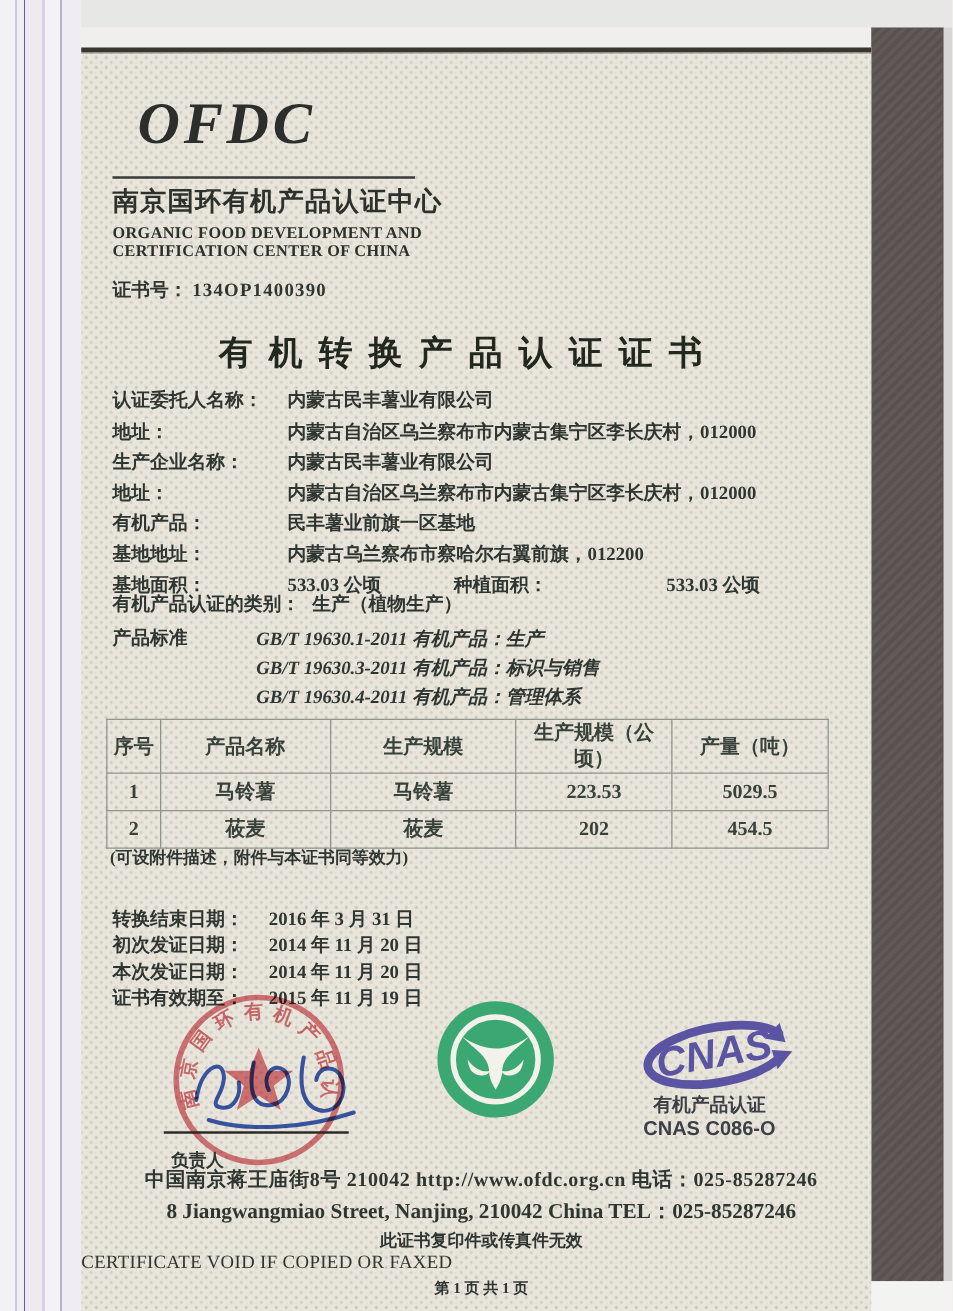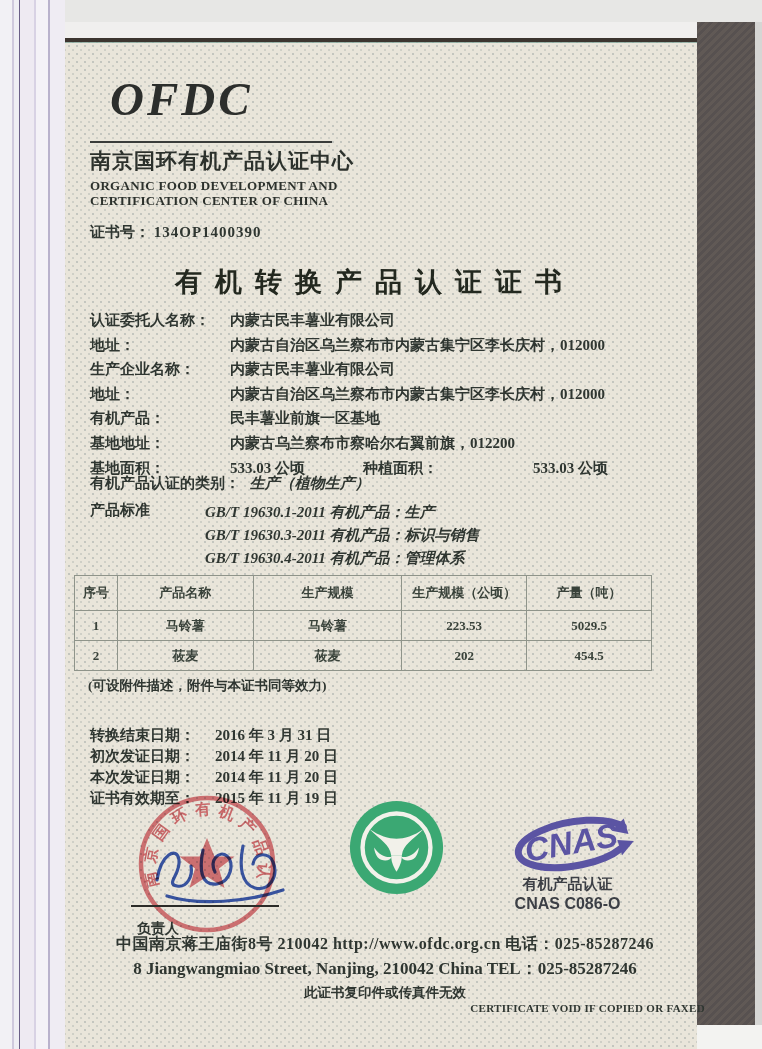--- a/index.html
+++ b/index.html
@@ -76,30 +76,30 @@
 
   
   .fields { left: 25px; top: 269px; width: 585px; font-size: 15px; font-weight: 600; }
   .field-row { display: flex; height: 24.6px; align-items: baseline; }
   .field-label { width: 140px; flex: 0 0 140px; }
   .field-value { white-space: nowrap; }
   .field-label2 { margin-left: 58px; }
   .field-value2 { margin-left: 95px; }
 
   .category { left: 25px; top: 432px; font-size: 15px; font-weight: 600; }
-  .category .val { font-style: italic; margin-left: 6px; }
+  .category .val { margin-left: 6px; }
 
   .standards { left: 25px; top: 459px; font-size: 15px; font-weight: 600; display: flex; }
   .standards .label { width: 115px; flex: 0 0 115px; }
   .standards .items div { font-style: italic; line-height: 23px; }
 
   
   table.products {
-    position: absolute; left: 9px; top: 533px; width: 578px;
-    border-collapse: collapse; font-size: 13px; font-weight: 600;
+    position: absolute; left: 20px; top: 533px; width: 578px;
+    border-collapse: collapse; font-size: 16px; font-weight: 600;
     color: #39423a;
   }
   table.products th, table.products td {
     border: 1.5px solid #8f948a; text-align: center; padding: 0;
   }
   table.products th { height: 35px; font-weight: 600; }
   table.products td { height: 30px; }
   .col-idx { width: 43px; } .col-name { width: 136px; } .col-desc { width: 149px; }
   .col-scale { width: 125px; } .col-yield { width: 125px; }
 
@@ -118,21 +118,21 @@
 
   .green-logo-svg { left: 283px; top: 757px; }
   .cnas-svg { left: 436px; top: 760px; }
   .cnas-line1 { left: 430px; top: 833px; width: 145px; text-align: center; font-size: 15px; font-weight: 600; color: #3c3f45; }
   .cnas-line2 { left: 430px; top: 853px; width: 145px; text-align: center; font-size: 16px; font-weight: 600; font-family: "Liberation Sans","DejaVu Sans",sans-serif; color: #3c3f45; }
 
   
   .addr-zh { left: 0; top: 892px; width: 640px; text-align: center; font-size: 16px; font-weight: bold; letter-spacing: 0.5px; }
   .addr-en { left: 0; top: 915px; width: 640px; text-align: center; font-size: 17px; font-weight: bold; }
   .void-zh { left: 0; top: 942px; width: 640px; text-align: center; font-size: 13.5px; font-weight: 600; }
-  .void-en { left: 0; top: 960px; width: 640px; text-align: right; font-size: 11px; font-weight: bold; letter-spacing: 0.3px; }
+  .void-en { left: 0; top: 960px; width: 640px; text-align: left; font-size: 15px; font-weight: normal; letter-spacing: 0.3px; }
   .page-no { left: 0; top: 980px; width: 640px; text-align: center; font-size: 12px; font-weight: 600; }
 </style>
 </head>
 <body>
 
 <div class="scan-left-strip"></div>
 <div class="scan-top-strip"></div>
 <div class="scan-right-strip"></div>
 <div class="scan-right-edge"></div>
 <div class="scan-bottom-strip"></div>
@@ -289,14 +289,15 @@
       <text x="70" y="52" text-anchor="middle" font-size="33" font-weight="bold" font-style="italic" fill="#5b54a3" font-family="Liberation Sans, DejaVu Sans, sans-serif">CNAS</text>
     </g>
   </svg>
   <div class="abs cnas-line1">有机产品认证</div>
   <div class="abs cnas-line2">CNAS C086-O</div>
 
   <div class="abs addr-zh">中国南京蒋王庙街8号 210042  http://www.ofdc.org.cn  电话：025-85287246</div>
   <div class="abs addr-en">8 Jiangwangmiao Street, Nanjing, 210042 China  TEL：025-85287246</div>
   <div class="abs void-zh">此证书复印件或传真件无效</div>
   <div class="abs void-en">CERTIFICATE VOID IF COPIED OR FAXED</div>
+  <div class="abs page-no">第 1 页 共 1 页</div>
 
 </div>
 
 </body></html>

